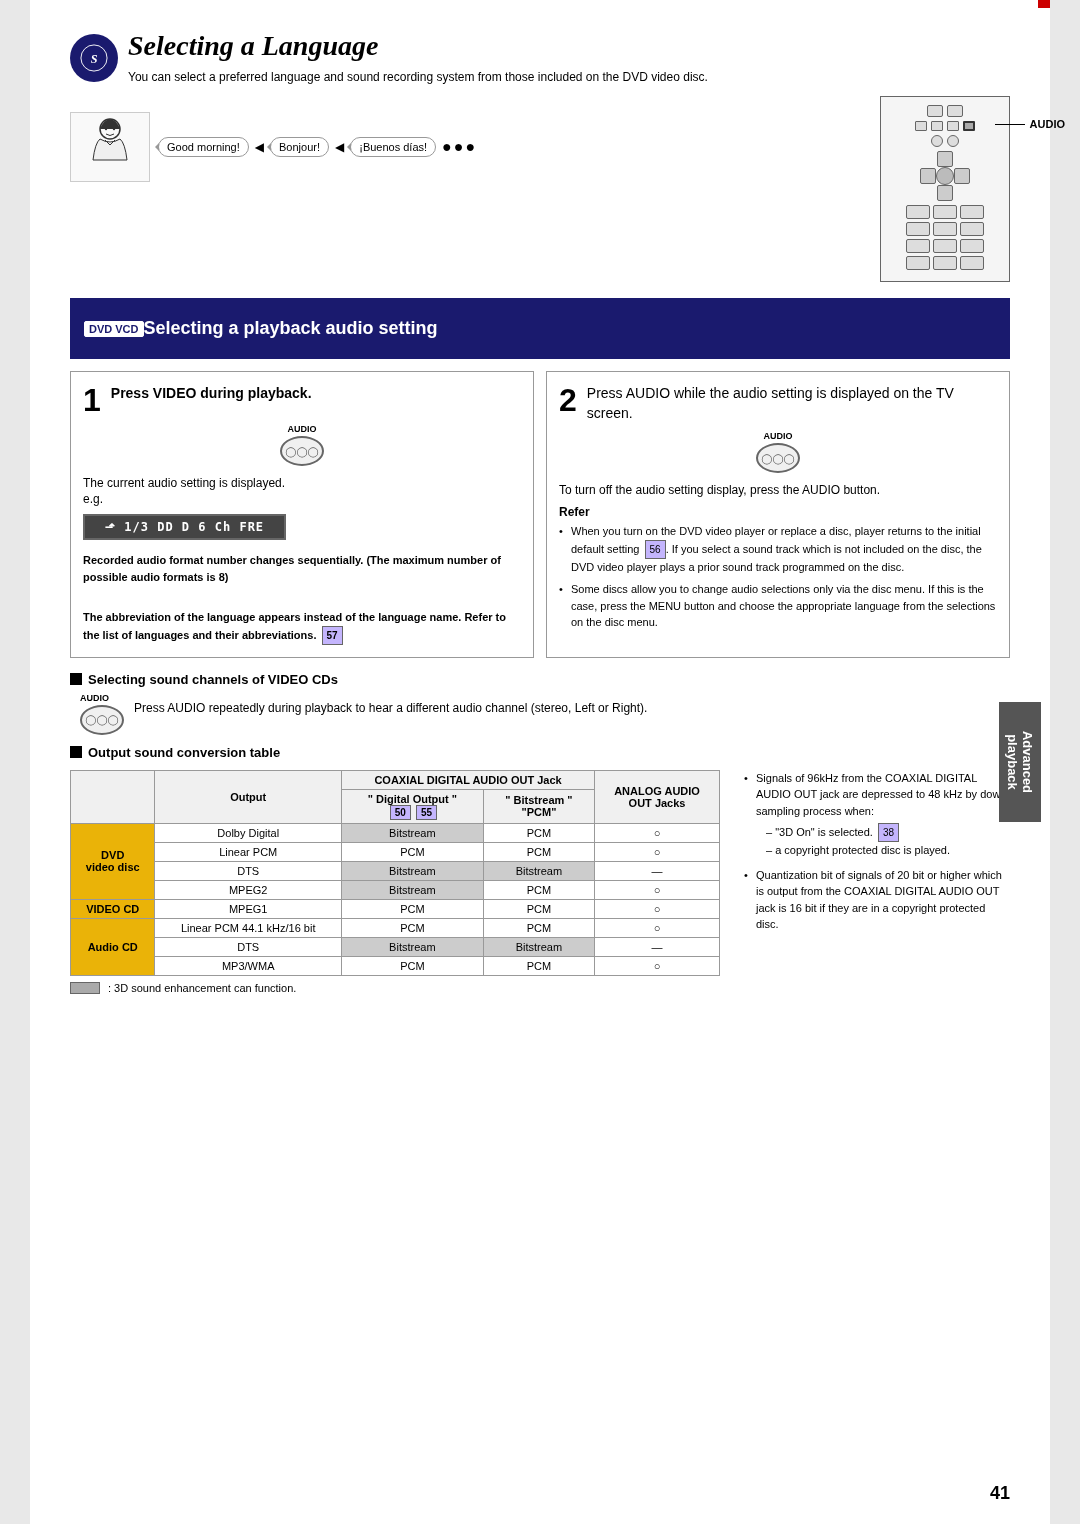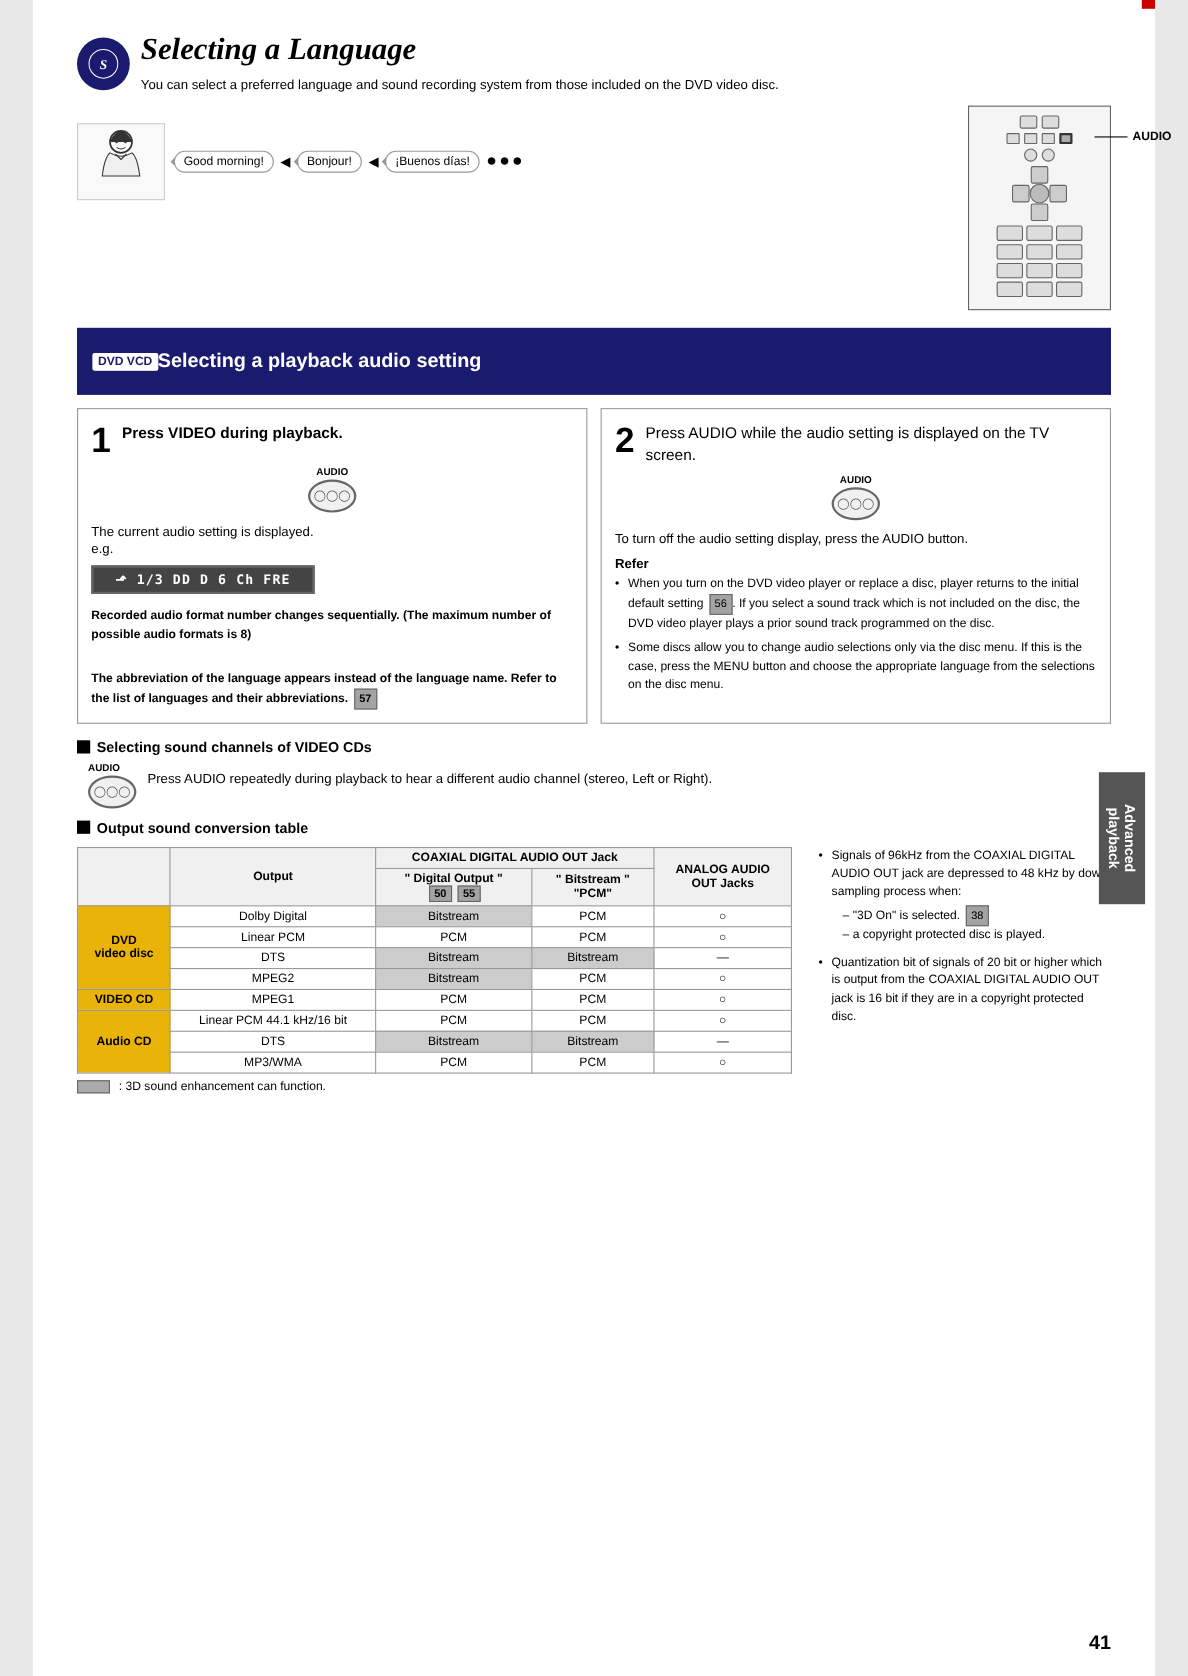--- a/index.html
+++ b/index.html
@@ -387,21 +387,21 @@
       right: 40px;
       font-size: 18px;
       font-weight: bold;
     }
     .ref-box {
       display: inline-block;
       border: 1px solid #666;
       padding: 1px 4px;
       font-size: 10px;
       margin-left: 2px;
-      background: #a3a3a3;
+      background: #c4b5fd;
     }
     .table-legend {
       font-size: 11px;
       margin-top: 6px;
       display: flex;
       align-items: center;
       gap: 8px;
     }
     .legend-box {
       width: 30px;

